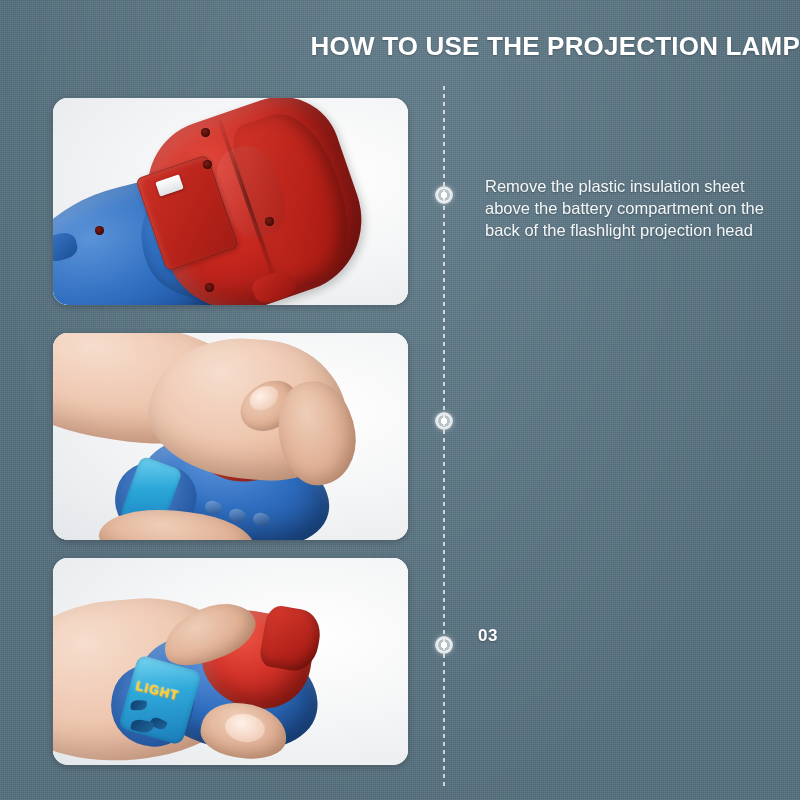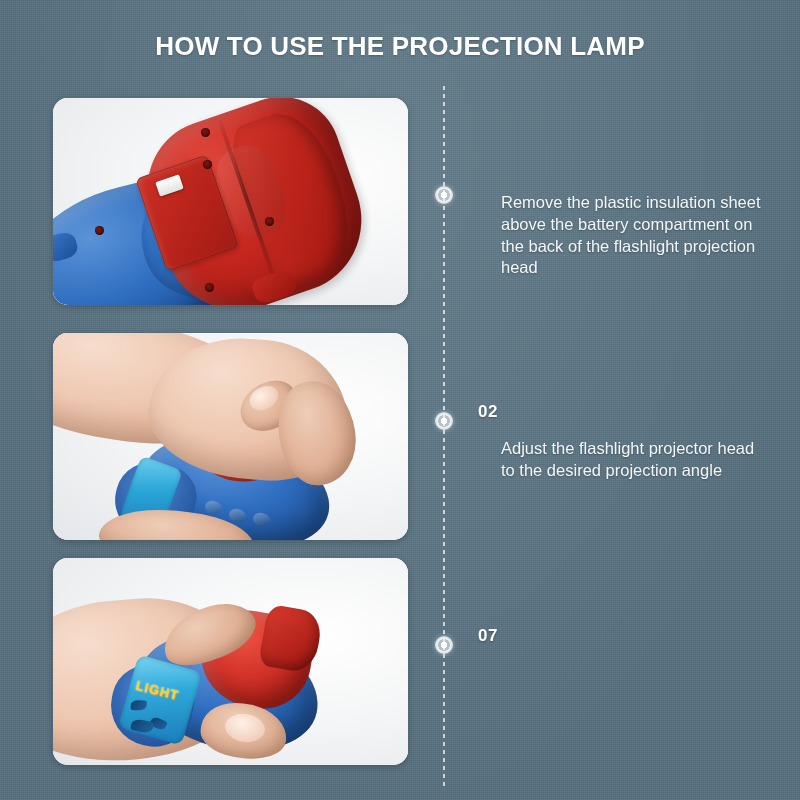--- a/index.html
+++ b/index.html
@@ -18,21 +18,21 @@
       repeating-linear-gradient(90deg, rgba(255,255,255,.030) 0 1px, rgba(0,0,0,.022) 1px 2px),
       radial-gradient(ellipse at 50% 20%, rgba(255,255,255,.05), rgba(0,0,0,.06) 75%);
     pointer-events:none;
   }
 
   .page{position:absolute;inset:0;}
 
   
   .title{
     position:absolute;left:0;right:0;top:31px;
-    text-align:center;
+    text-align:right;
     color:#ffffff;
     font-size:26px;
     font-weight:bold;
     letter-spacing:.2px;
     text-shadow:0 1px 2px rgba(0,0,0,.25);
     white-space:nowrap;
   }
 
   
   .card{
@@ -316,21 +316,21 @@
   #step-3{top:626px;}
 
   .step-num{
     color:#ffffff;font-size:17px;font-weight:bold;letter-spacing:.5px;
     text-shadow:0 1px 2px rgba(0,0,0,.3);
     margin:0 0 14px 0;
   }
   .step-text{
     color:#f4f7f8;font-size:16.5px;line-height:1.32;
     text-shadow:0 1px 2px rgba(0,0,0,.28);
-    margin:16px;padding-left:7px;
+    margin:0;padding-left:7px;
   }
 </style>
 </head>
 <body>
 
 <div class="bg-texture"></div>
 
 <div class="page">
 
   <div class="title">HOW TO USE THE PROJECTION LAMP</div>
@@ -399,22 +399,18 @@
       <div class="p3-finger-top skin-dk"></div>
       <div class="p3-thumb skin-dk"></div>
       <div class="p3-thumb-nail"></div>
     </div>
   </div>
 
   <div class="step" id="step-1">
     <p class="step-text">Remove the plastic insulation sheet above the battery compartment on the back of the flashlight projection head</p>
   </div>
 
-  <div class="step" id="step-2">
-    <p class="step-num">02</p>
-    <p class="step-text">Adjust the flashlight projector head to the desired projection angle</p>
+
+  <div class="step" id="step-3">
+    <p class="step-num">03</p>
   </div>
 
-  <div class="step" id="step-3">
-    <p class="step-num">07</p>
-  </div>
-
 </div>
 
 </body></html>

